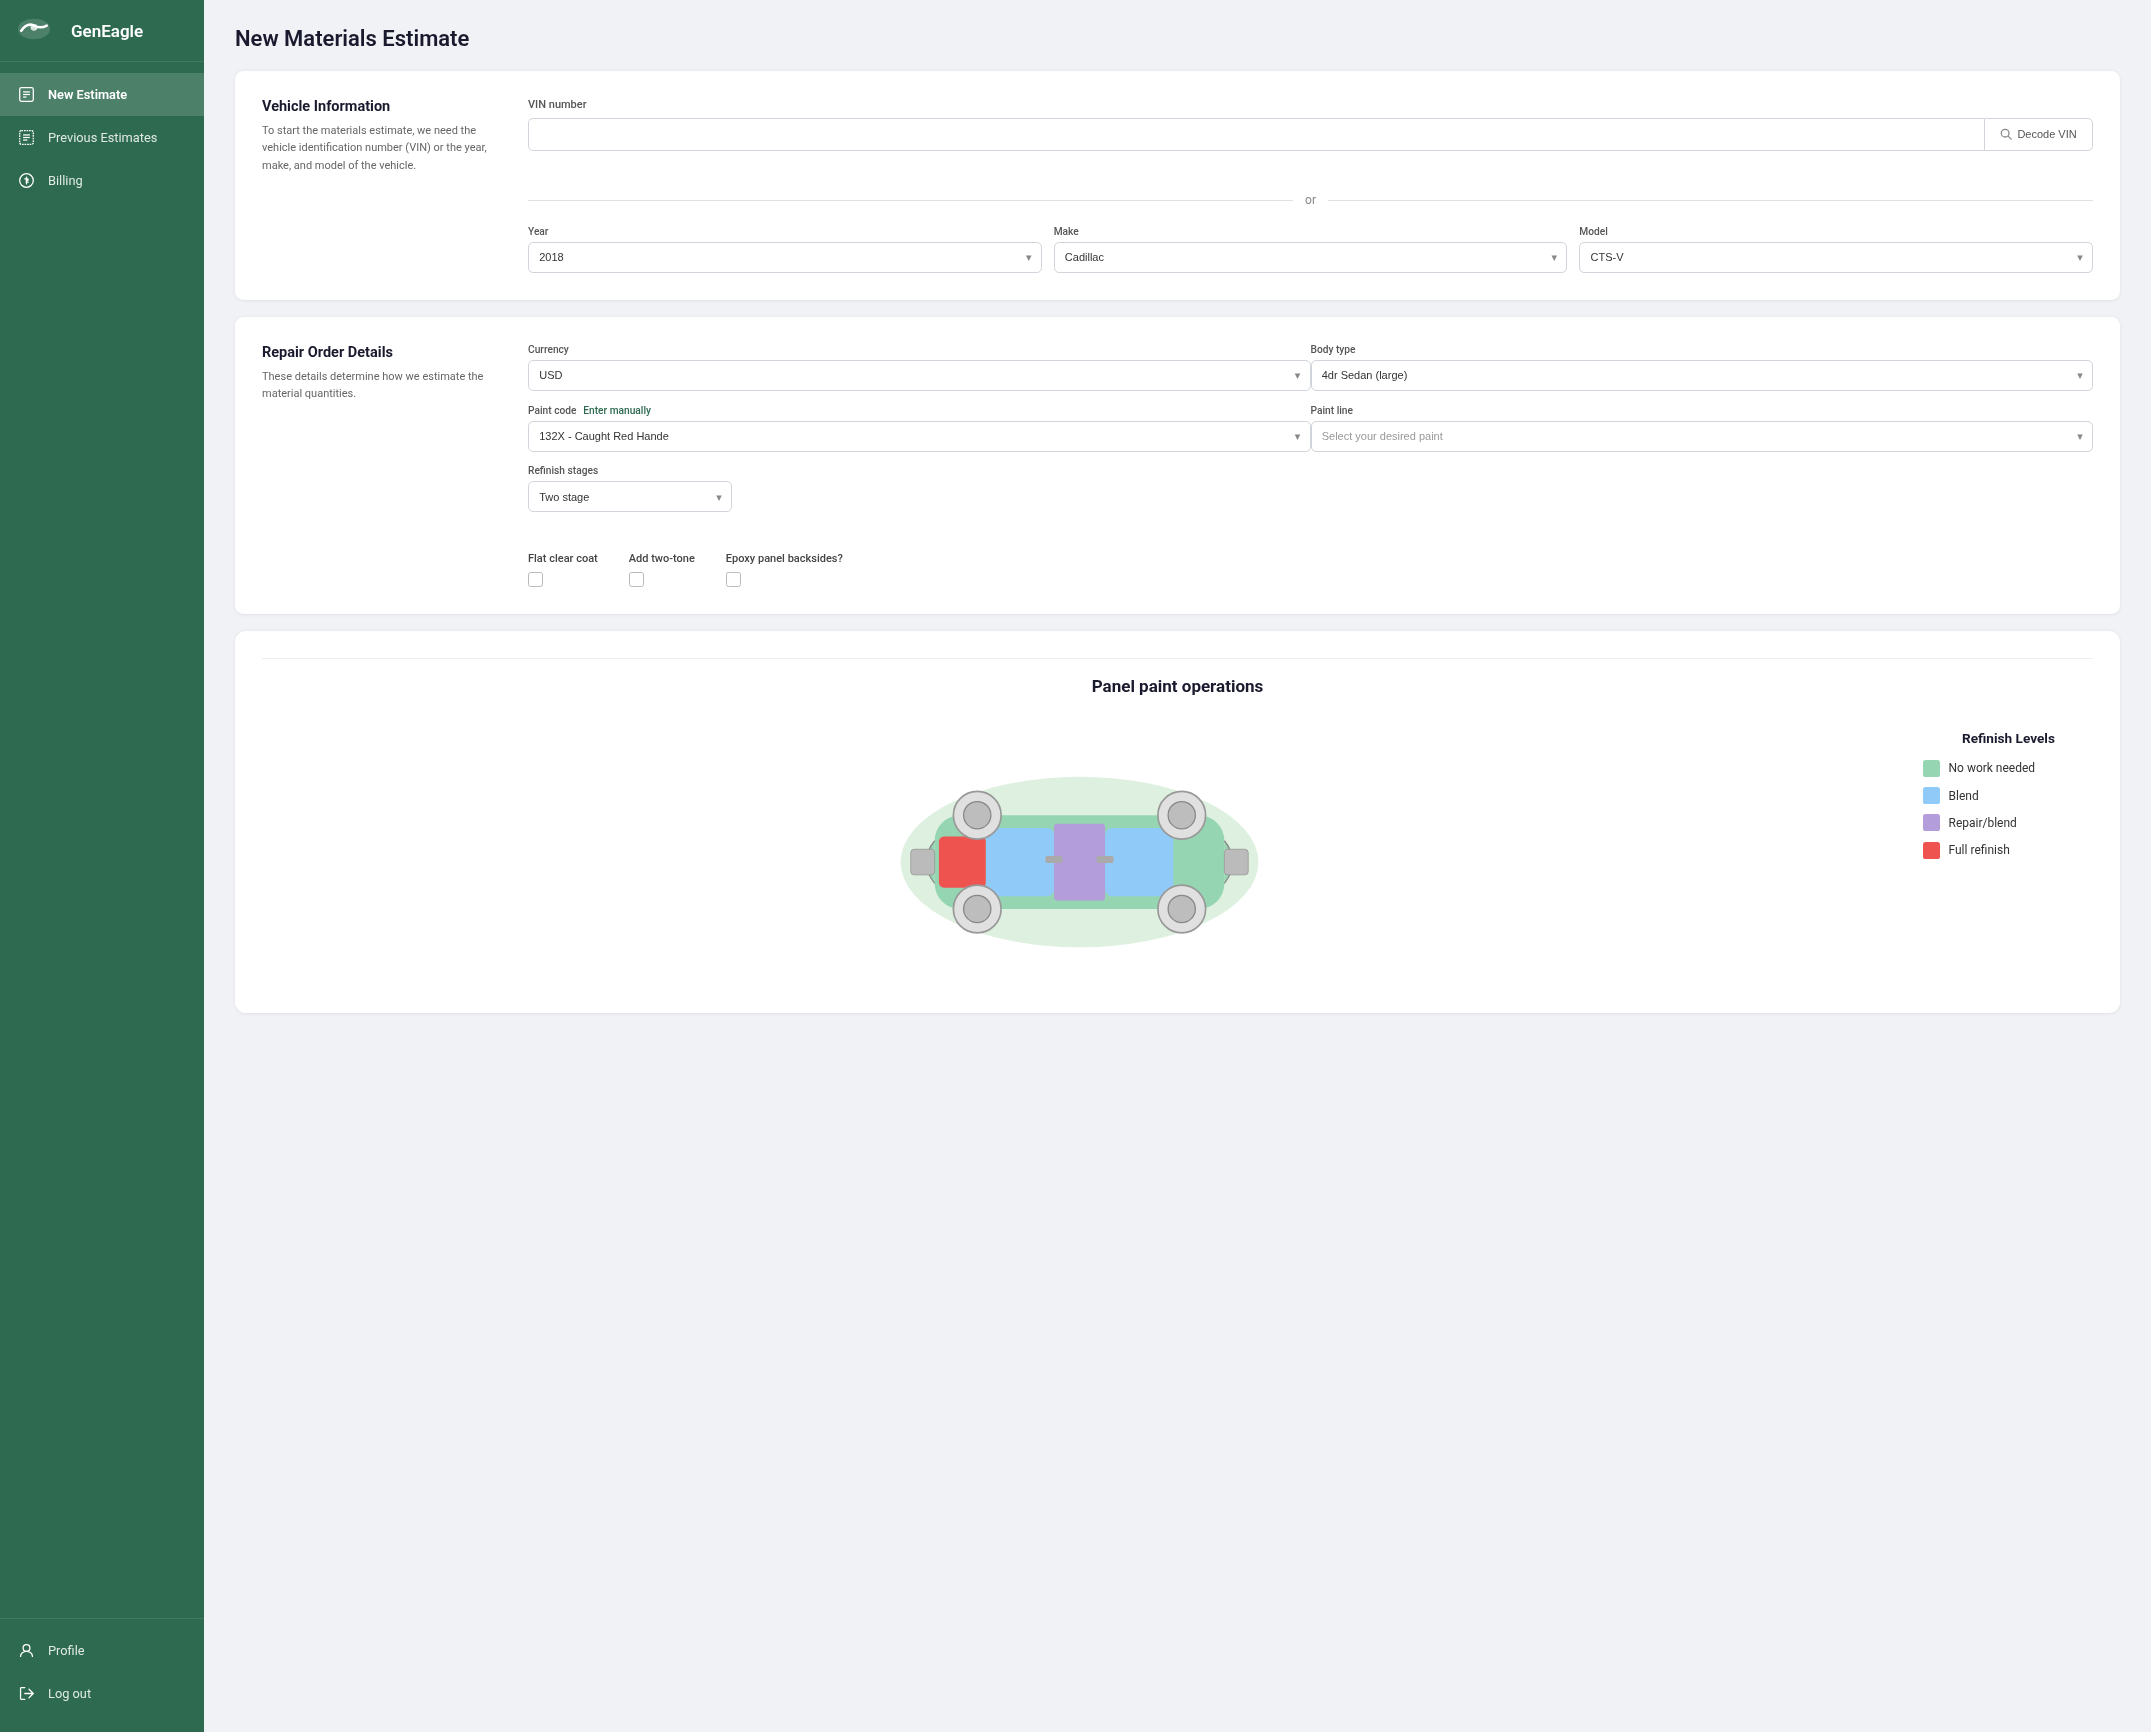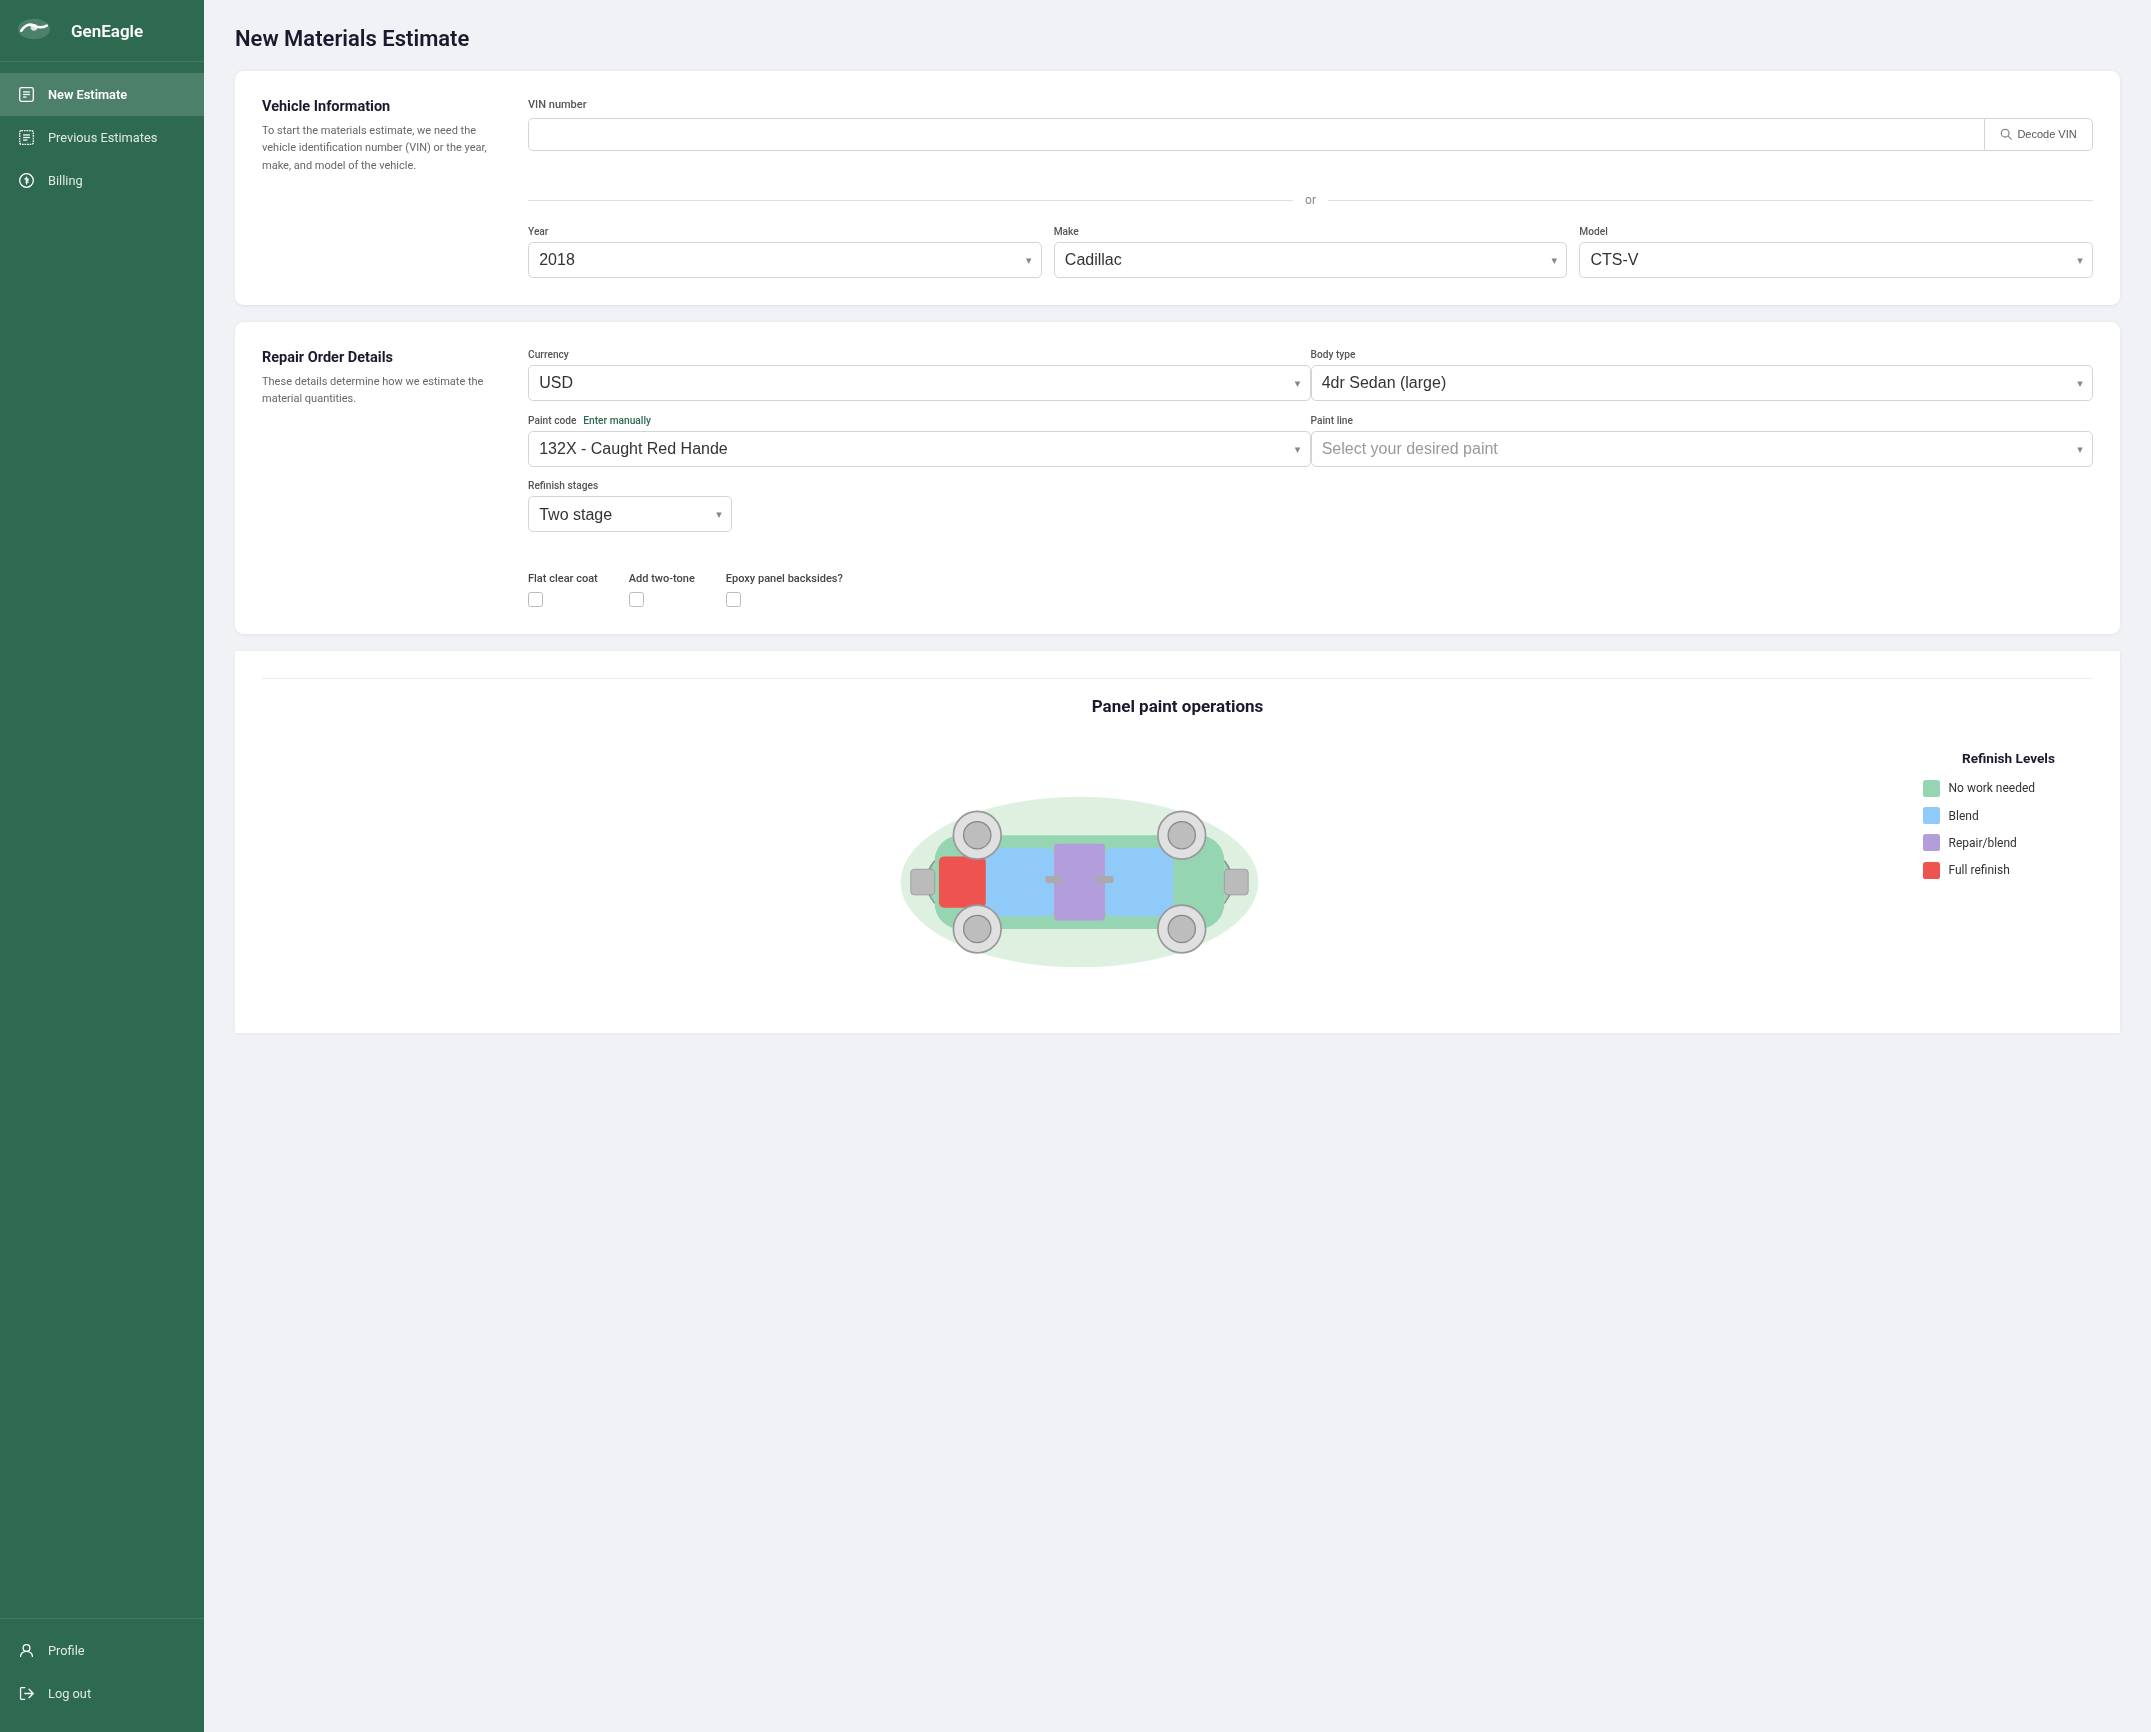--- a/index.html
+++ b/index.html
@@ -145,21 +145,21 @@
       margin-top: 3.4px;
     }
     .field-group { display: flex; flex-direction: column; gap: 5.1px; }
     .field-label { font-size: 10.2px; font-weight: 500; color: #555; }
     .select-wrap { position: relative; }
     .form-select {
       width: 100%;
       border: 1.3px solid #d1d5db;
       border-radius: 5.1px;
       padding: 8.5px 31px 8.5px 10.2px;
-      font-size: 16px;
+      font-size: 11px;
       color: #333;
       background: white;
       appearance: none;
       cursor: pointer;
       outline: none;
     }
     .chevron-icon {
       position: absolute;
       right: 10.2px;
       top: 50%;
@@ -186,21 +186,21 @@
       margin-top: 3.4px;
     }
     .checkbox-group { display: flex; flex-direction: column; gap: 6.8px; margin-top: 23px; }
     .checkbox-label-text { font-size: 11px; color: #444; font-weight: 500; }
     .form-checkbox { width: 15.3px; height: 15.3px; border: 1.3px solid #bbb; border-radius: 2.6px; background: white; cursor: pointer; appearance: none; }
     .form-checkbox:checked { background: #2d6a4f; border-color: #2d6a4f; }
 
     
     .panel-section {
       background: white;
-      border-radius: 0;
+      border-radius: 11px;
       padding: 27px;
       box-shadow: 0 0.9px 3.4px rgba(0,0,0,0.07);
     }
     .panel-title {
       text-align: center;
       font-size: 17px;
       font-weight: 700;
       color: #1a1a2e;
       margin-bottom: 20.4px;
       padding-bottom: 13.6px;

